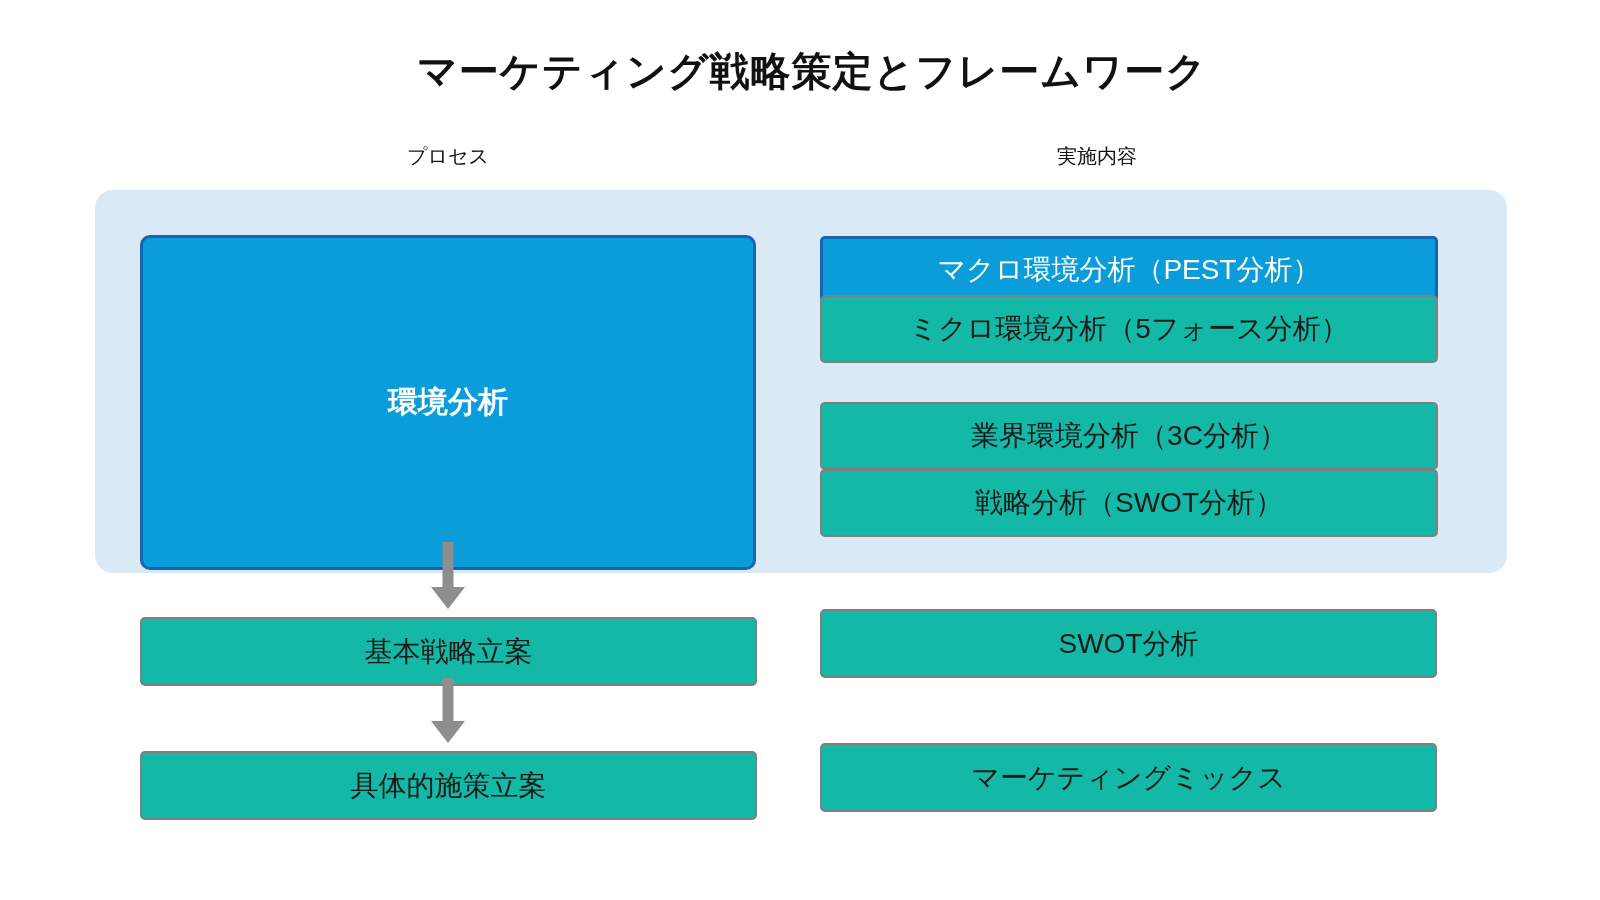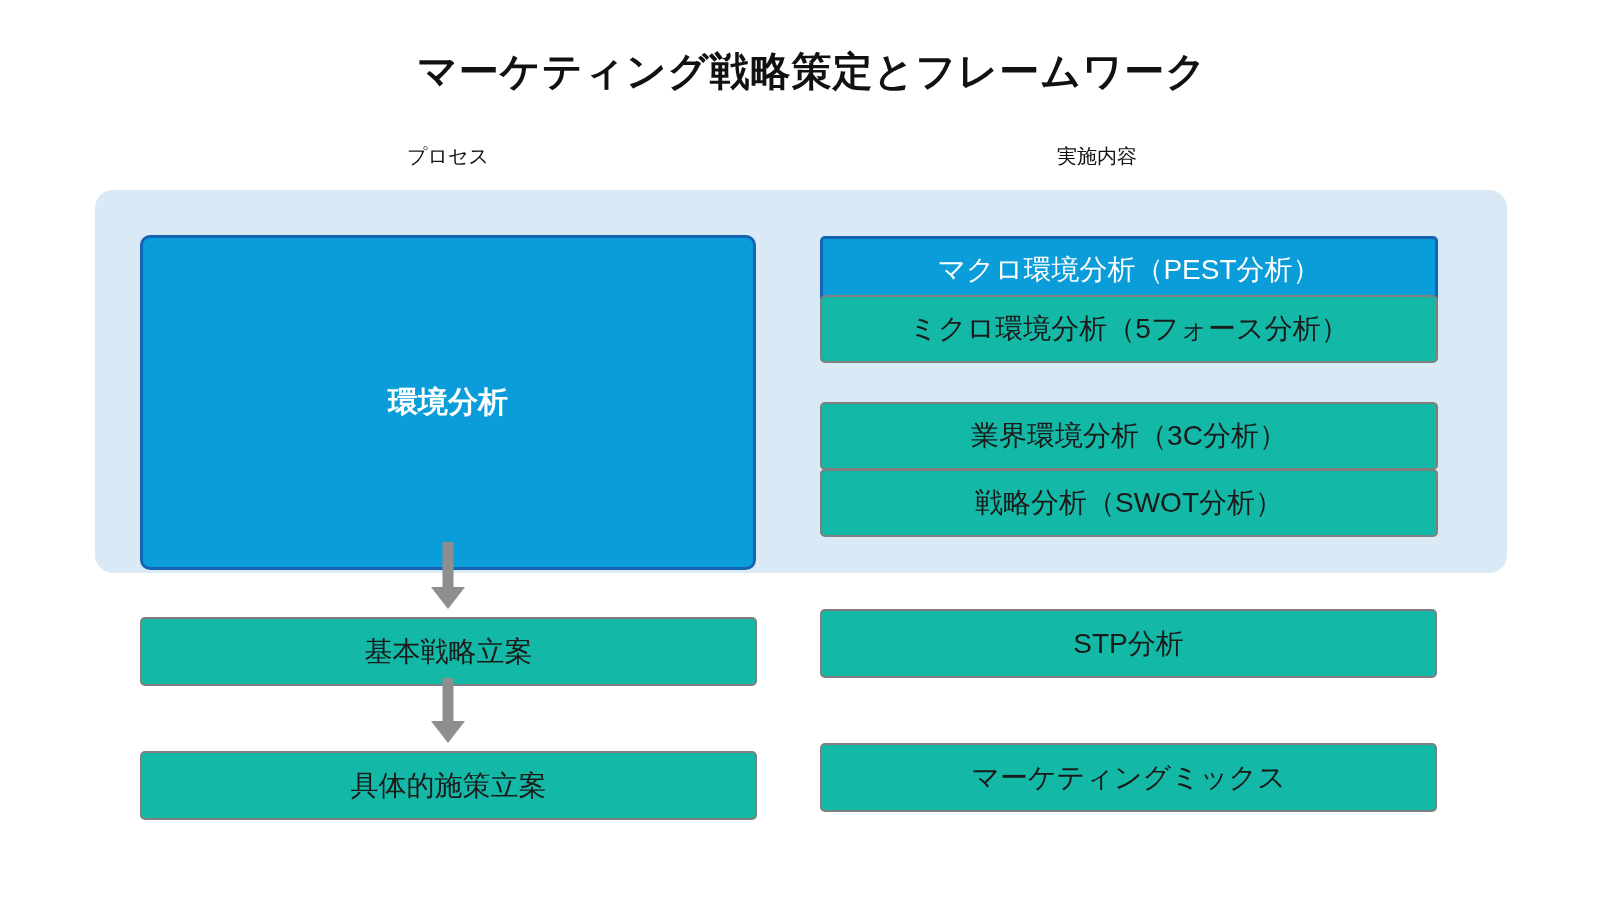--- a/index.html
+++ b/index.html
@@ -130,21 +130,21 @@
   <div class="box white fw-item i3">戦略分析（SWOT分析）</div>
 
   <div class="arrow a1">
     <svg width="40" height="67" viewBox="0 0 40 67" xmlns="http://www.w3.org/2000/svg">
       <path d="M14.5 0 H25.5 V45 H37 L20 67 L3 45 H14.5 Z" fill="#8e8e8e"></path>
     </svg>
   </div>
 
   <div class="box white row-box left r1">基本戦略立案</div>
 
-  <div class="box white row-box right r1">STP分析</div>
+  <div class="box white row-box right r1">SWOT分析</div>
 
   <div class="arrow a2">
     <svg width="40" height="65" viewBox="0 0 40 65" xmlns="http://www.w3.org/2000/svg">
       <path d="M14.5 0 H25.5 V43 H37 L20 65 L3 43 H14.5 Z" fill="#8e8e8e"></path>
     </svg>
   </div>
 
   <div class="box white row-box left r2">具体的施策立案</div>
 
   <div class="box white row-box right r2">マーケティングミックス</div>

